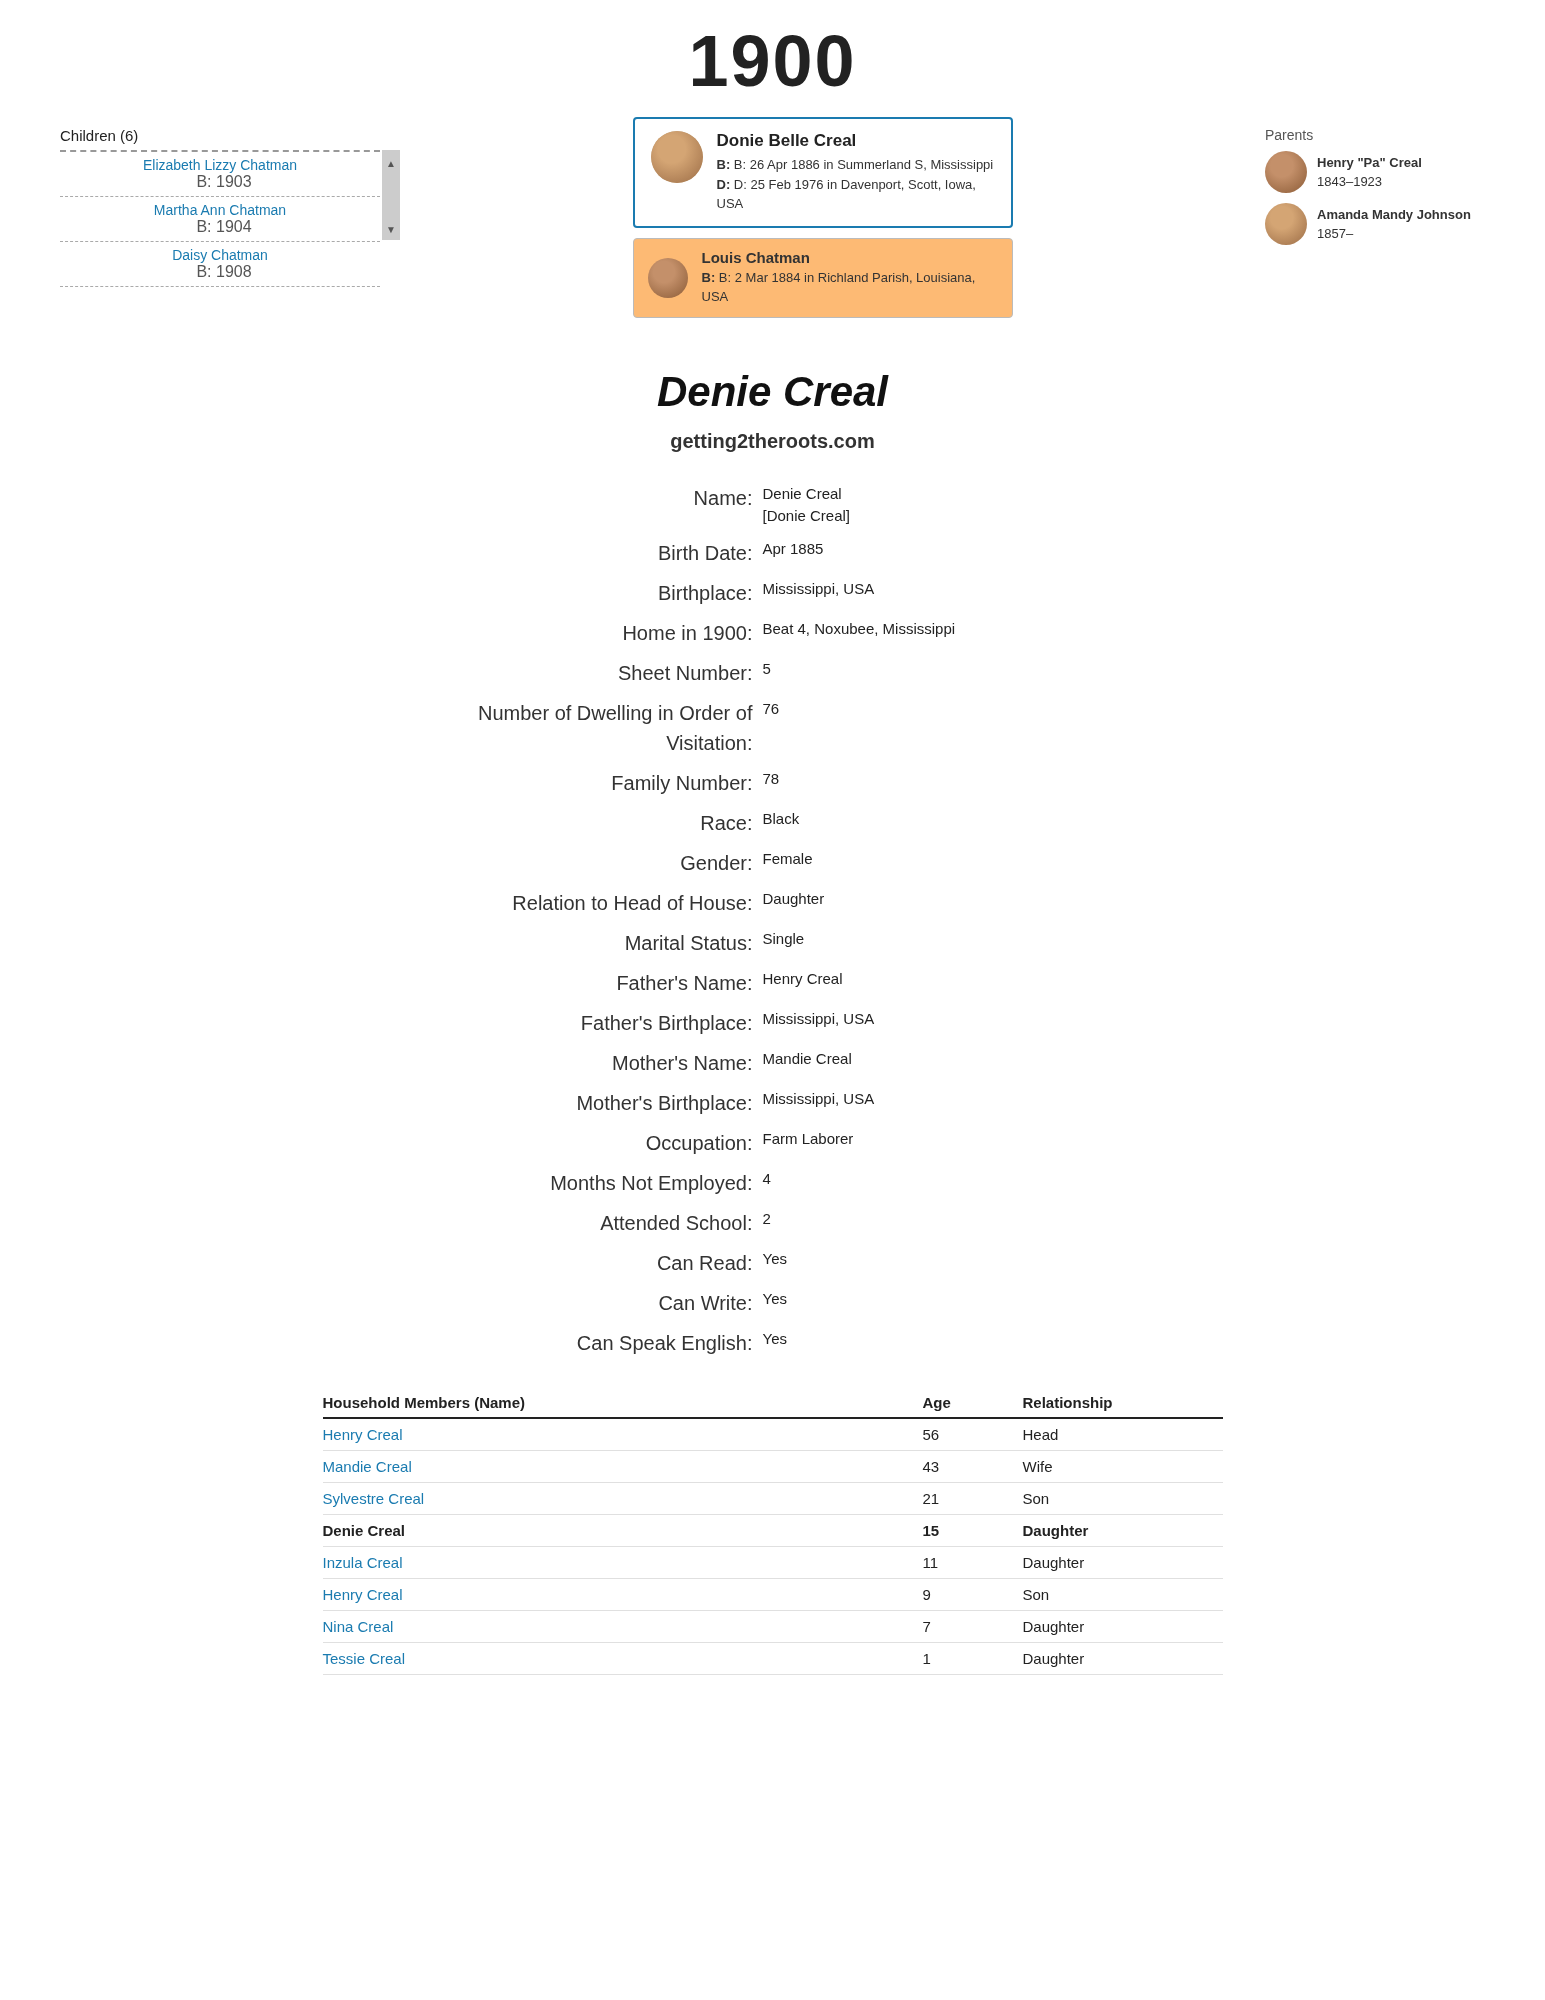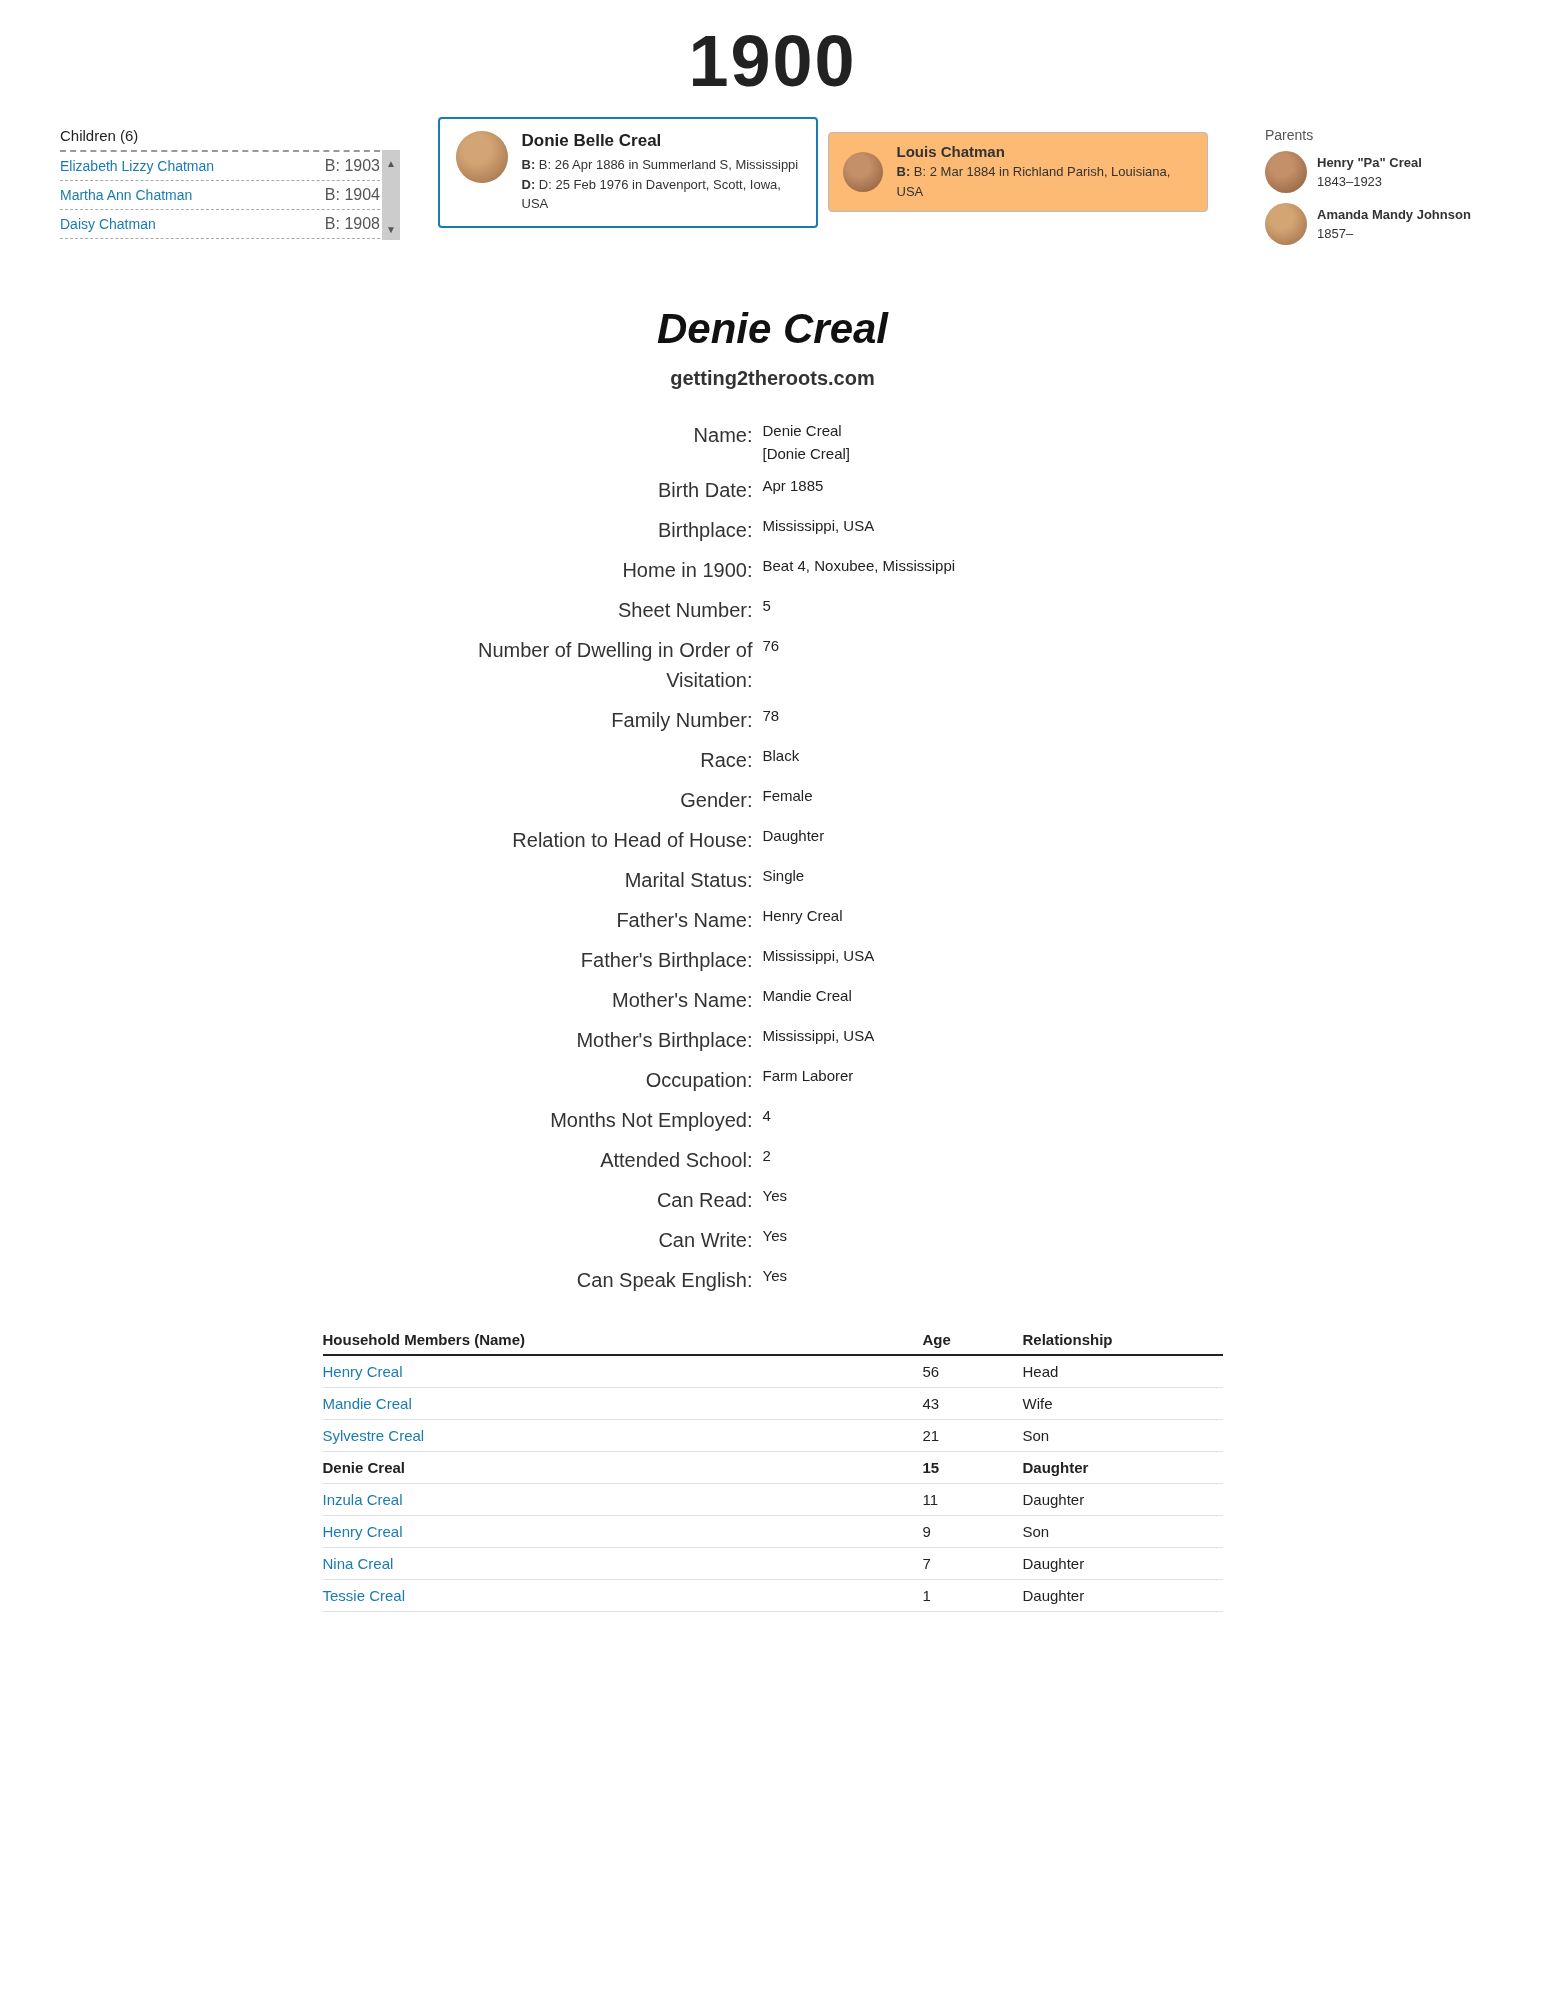--- a/index.html
+++ b/index.html
@@ -46,20 +46,21 @@
     .children-list {
       border-top: 2px dashed #999;
     }
     .child-row {
       display: flex;
       justify-content: space-between;
       align-items: center;
       padding: 5px 0;
       border-bottom: 1px dashed #aaa;
       font-size: 14px;
+      flex-direction: column;
     }
     .child-name {
       color: #1a7bb0;
       flex: 1;
     }
     .child-birth {
       color: #555;
       font-size: 16px;
       margin-left: 8px;
     }
@@ -79,21 +80,21 @@
     }
     .scroll-arrow-up::before { content: '▲'; font-size: 10px; color: #555; }
     .scroll-arrow-down::before { content: '▼'; font-size: 10px; color: #555; }
     .children-wrapper {
       position: relative;
     }
 
     
     .center-card-area {
       display: flex;
-      flex-direction: row;
+      flex-direction: column;
       align-items: center;
       gap: 10px;
     }
     .person-card {
       border: 2px solid #1a7bb0;
       border-radius: 4px;
       padding: 12px 16px;
       width: 380px;
       display: flex;
       align-items: flex-start;

